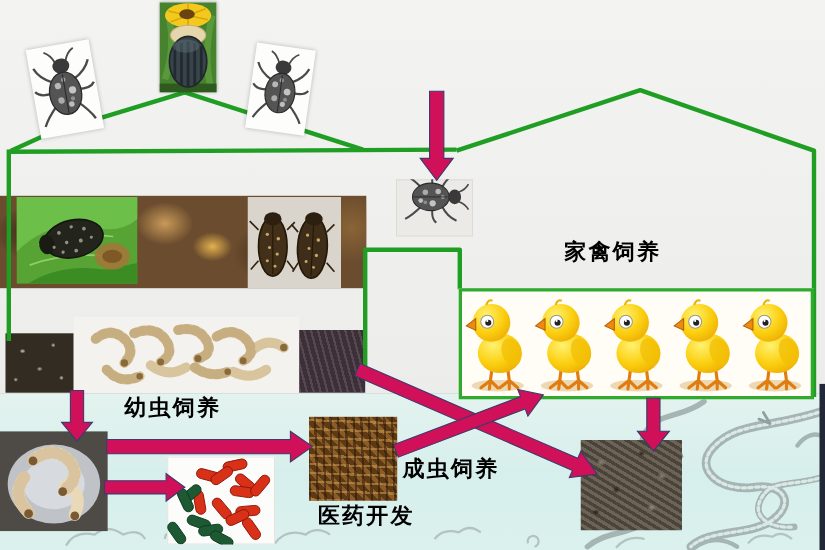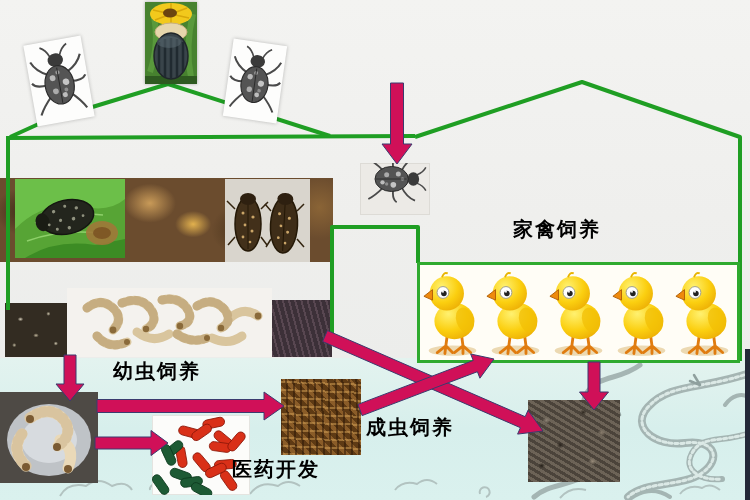--- a/index.html
+++ b/index.html
@@ -62,21 +62,21 @@
   .chick-row{left:2px;top:2px;width:313px;height:91px;display:flex;
              justify-content:space-between;align-items:flex-end;}
   .chick-row svg{width:61px;height:91px;flex:0 0 auto;}
   
   .lbl{color:#000000;font-weight:700;font-size:20px;line-height:1;
        letter-spacing:2px;white-space:nowrap;}
   .lbl-adult{left:117px;top:259px;}
   .lbl-larva{left:113px;top:361px;}
   .lbl-poultry{left:513px;top:219px;}
   .lbl-fert{left:366px;top:417px;}
-  .lbl-med{left:232px;top:459px;}
+  .lbl-med{left:249px;top:459px;padding-left:40px;}
   .edge-strip{left:745px;top:349px;width:5px;height:151px;background:#232838;}
 </style>
 </head>
 <body>
 
 <svg width="0" height="0" style="position:absolute">
   <defs>
     <radialGradient id="gy" cx="35%" cy="30%" r="85%">
       <stop offset="0" stop-color="#fff170"></stop>
       <stop offset="0.55" stop-color="#fbcf10"></stop>

